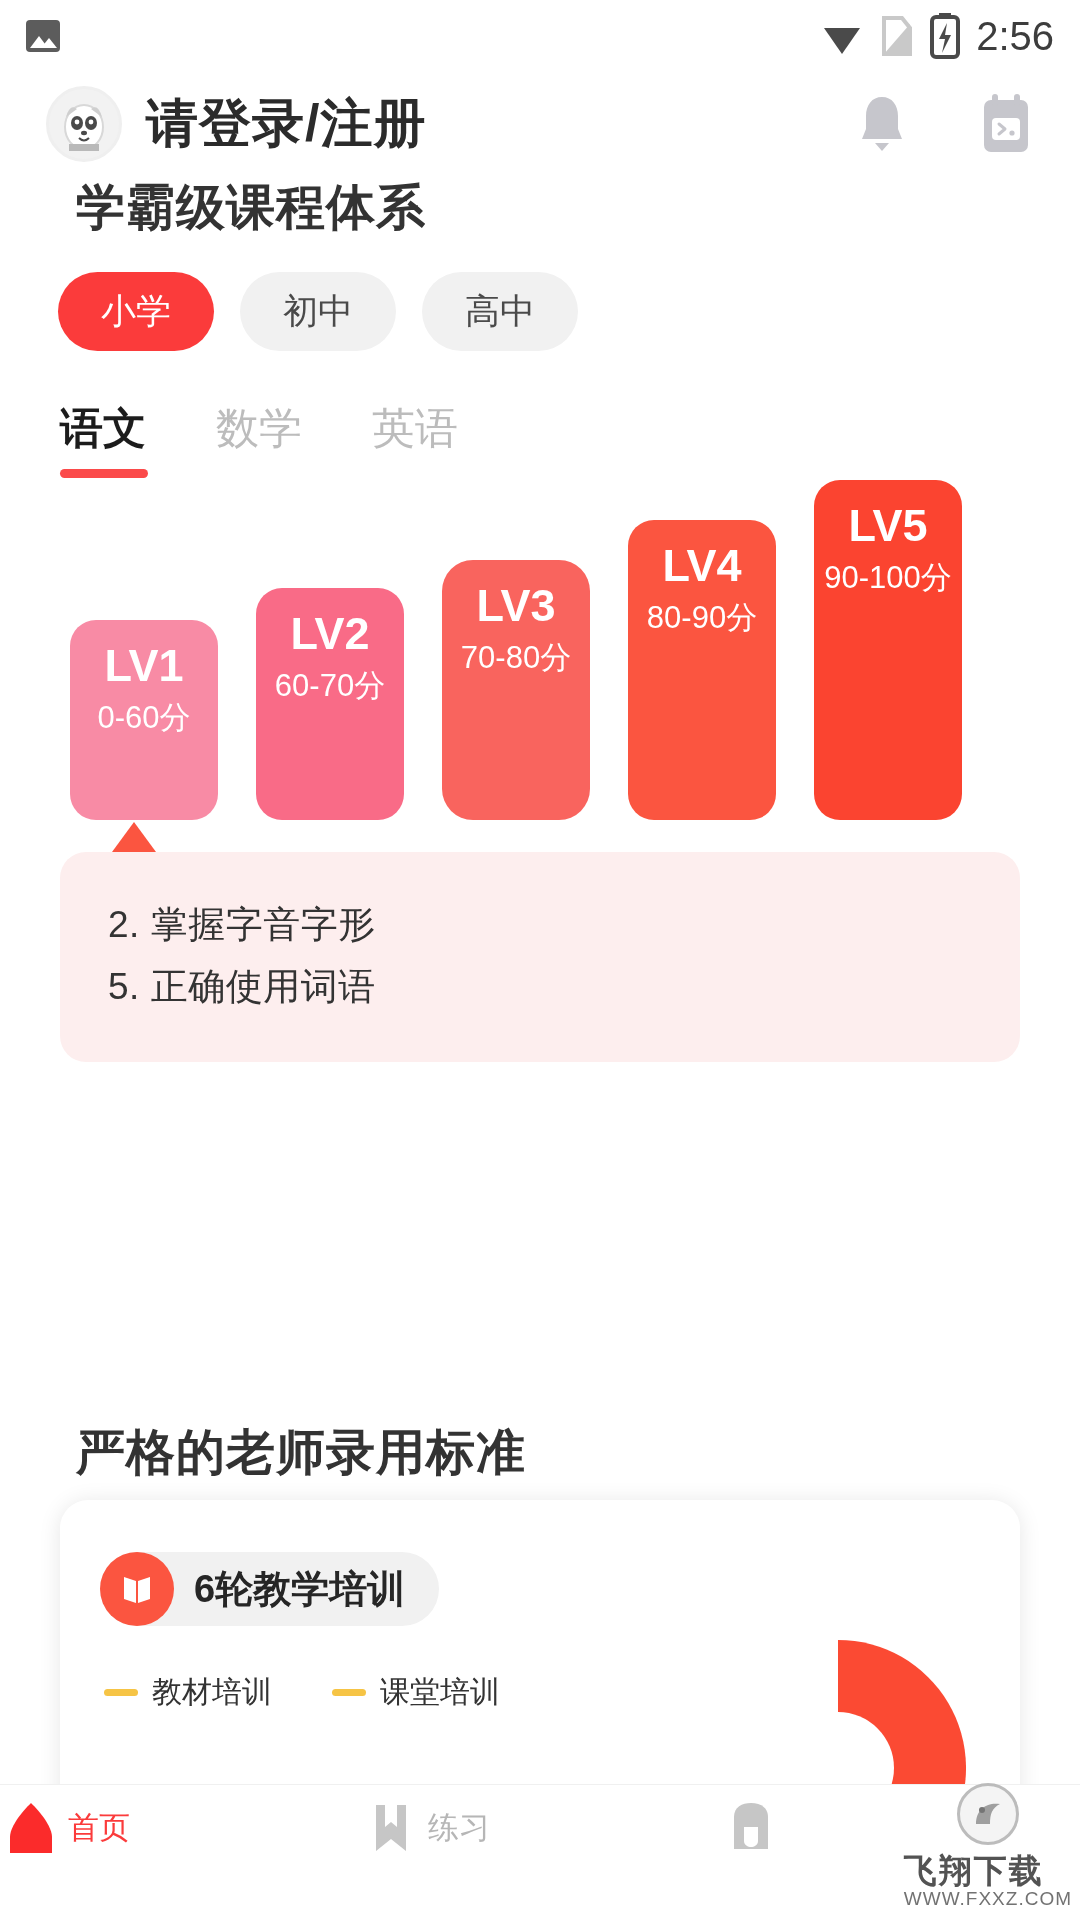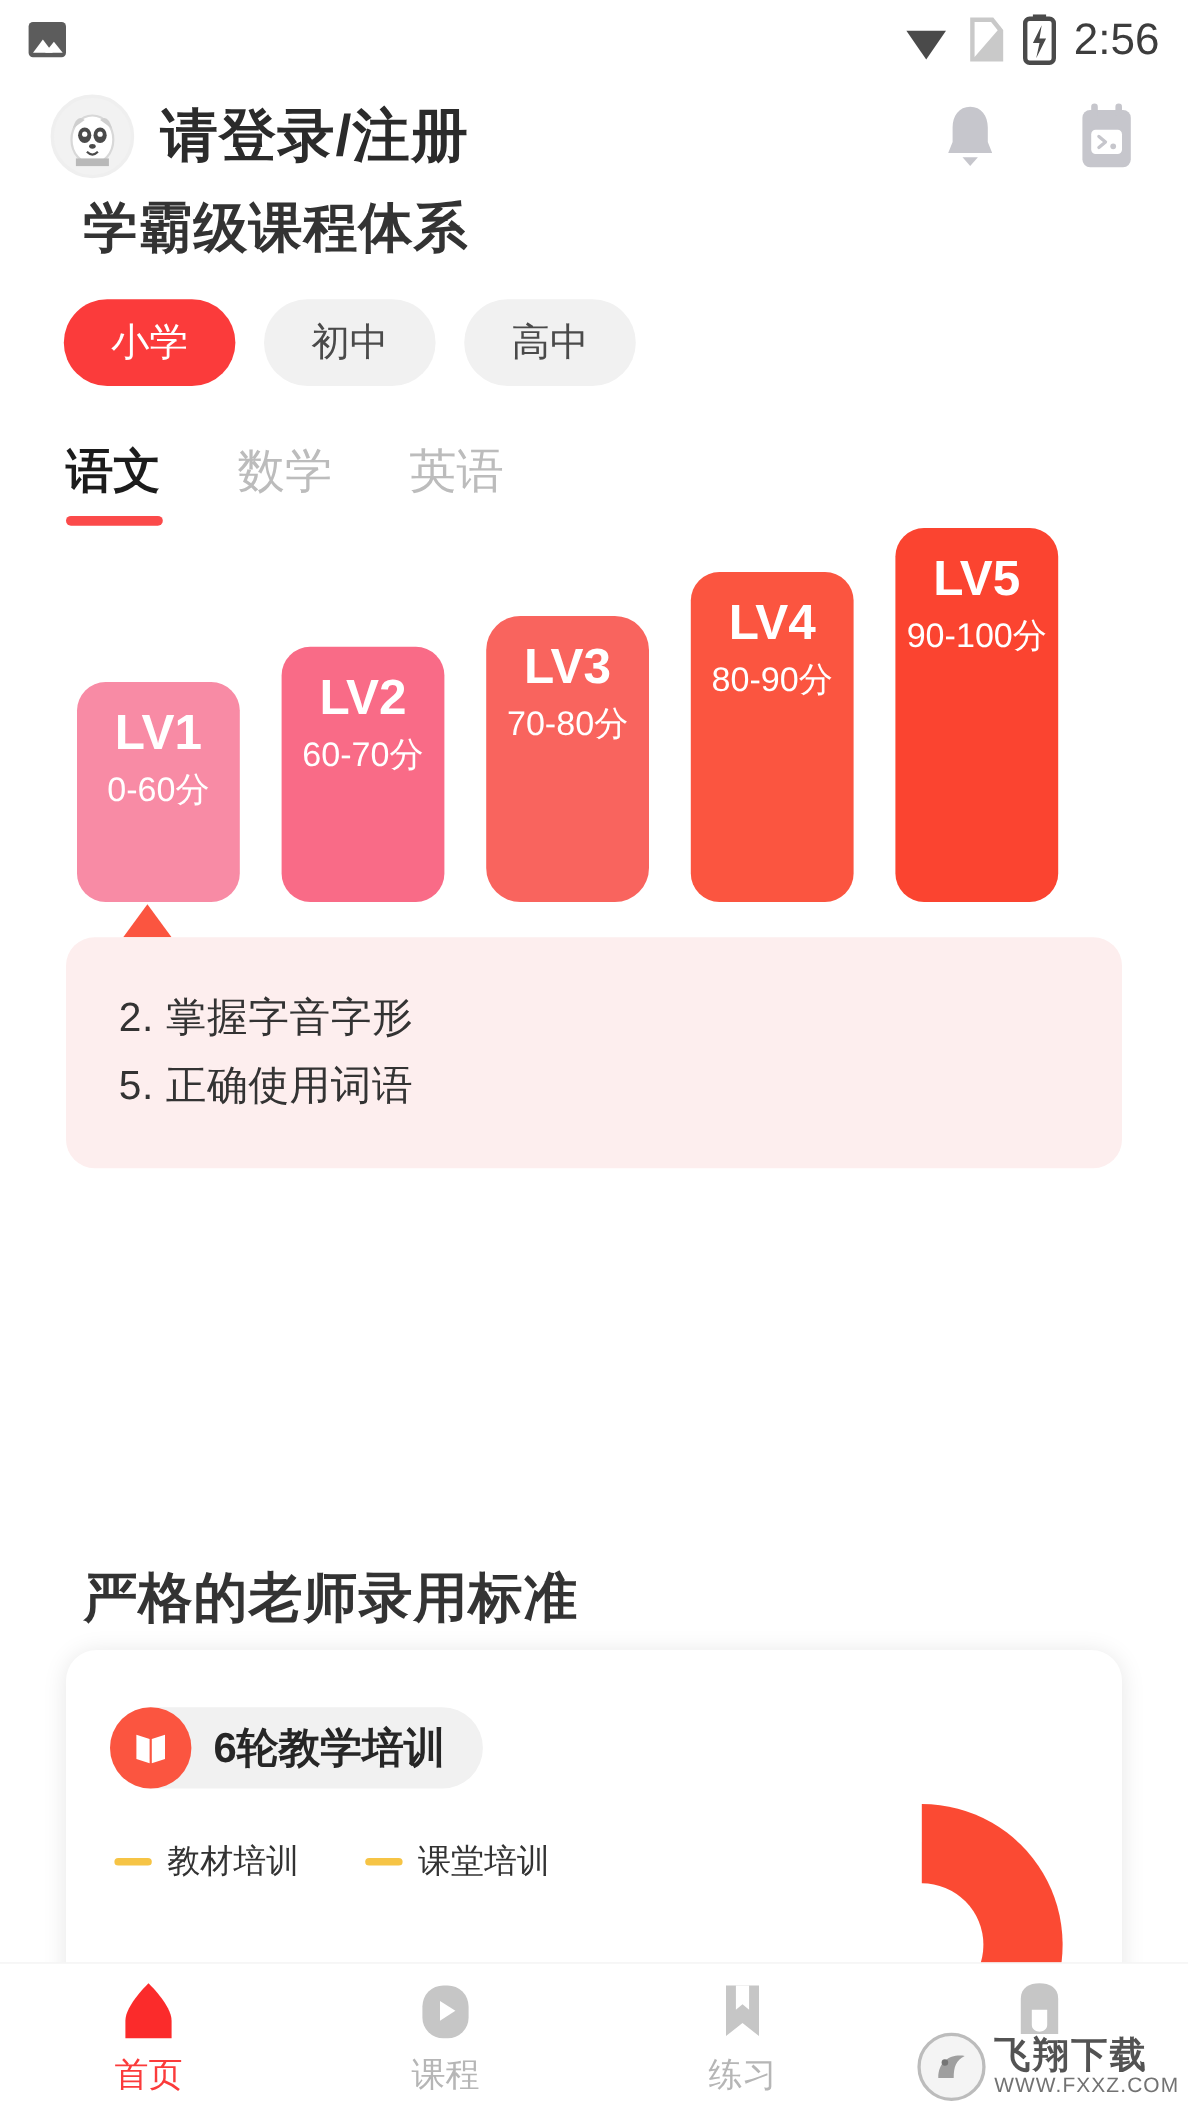--- a/index.html
+++ b/index.html
@@ -118,28 +118,28 @@
   .legend-swatch{ width:34px;height:7px;border-radius:4px; }
   .legend-label{ font-size:30px;color:#333; white-space:nowrap; }
   .donut{ position:absolute; right:32px; top:118px; width:300px;height:300px; }
 
   
   .bottomnav{
     position:absolute; left:0; bottom:0; width:1080px; height:136px;
     background:#ffffff; border-top:1px solid #f0f0f0;
     display:flex; align-items:flex-start; padding-top:12px;
   }
-  .navitem{ flex:1; display:flex;flex-direction:column;align-items:center; gap:6px; }
+  .navitem{ flex:1; display:flex;flex-direction:row;align-items:center; gap:6px; }
   .navlabel{ font-size:31px;color:#b6b6b6; }
   .navitem.active .navlabel{ color:#fb3b3b; }
 
   
   .watermark{
     position:absolute; right:8px; bottom:10px;
-    display:flex; align-items:center; gap:8px; opacity:0.95;
+    display:flex; align-items:center; gap:8px; opacity:0.95;flex-direction:column;
   }
   .wm-circle{
     width:62px;height:62px;border-radius:50%;
     background:#f4f4f4;border:3px solid #b9b9b9;
     display:flex;align-items:center;justify-content:center;
   }
   .wm-txt{ display:flex;flex-direction:column;line-height:1.1; }
   .wm-main{ font-size:33px;font-weight:bold;color:#4a4a4a;letter-spacing:2px; }
   .wm-sub{ font-size:19px;color:#6b6b6b;letter-spacing:1px; }
 </style>
@@ -277,27 +277,20 @@
 <div class="bottomnav">
   <div class="navitem active">
     <svg width="62" height="62" viewBox="0 0 62 62">
       <path d="M31 6 C31 6 10 26 10 40 L10 56 L52 56 L52 40 C52 26 31 6 31 6 Z" fill="#fb2b2b"></path>
       <rect x="25" y="40" width="12" height="16" fill="#ffffff" opacity="0.0"></rect>
     </svg>
     <span class="navlabel">首页</span>
   </div>
   <div class="navitem">
     <svg width="62" height="62" viewBox="0 0 62 62">
-      <rect x="10" y="8" width="42" height="48" rx="19" fill="#c6c6c6"></rect>
-      <path d="M26 22 L40 31 L26 40 Z" fill="#ffffff"></path>
-    </svg>
-    <span class="navlabel">课程</span>
-  </div>
-  <div class="navitem">
-    <svg width="62" height="62" viewBox="0 0 62 62">
       <path d="M16 8 L46 8 L46 54 L31 42 L16 54 Z" fill="#c6c6c6"></path>
       <path d="M25 8 L37 8 L37 30 L31 25 L25 30 Z" fill="#ffffff"></path>
     </svg>
     <span class="navlabel">练习</span>
   </div>
   <div class="navitem">
     <svg width="62" height="62" viewBox="0 0 62 62">
       <path d="M14 20 C14 10 22 6 31 6 C40 6 48 10 48 20 L48 52 L14 52 Z" fill="#c6c6c6"></path>
       <path d="M24 30 L38 30 L38 44 C38 48 34 50 31 50 C28 50 24 48 24 44 Z" fill="#ffffff"></path>
     </svg>

